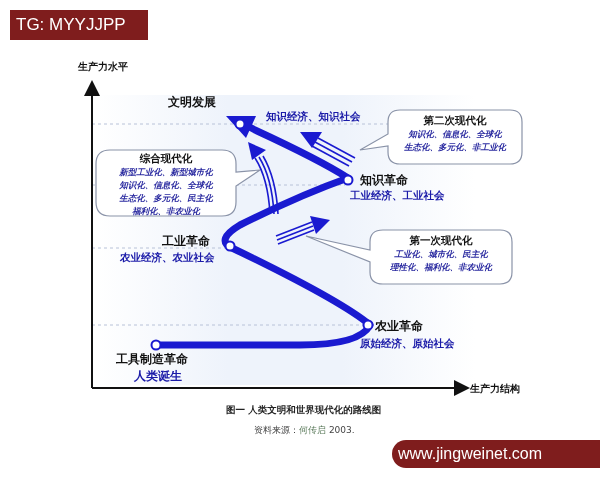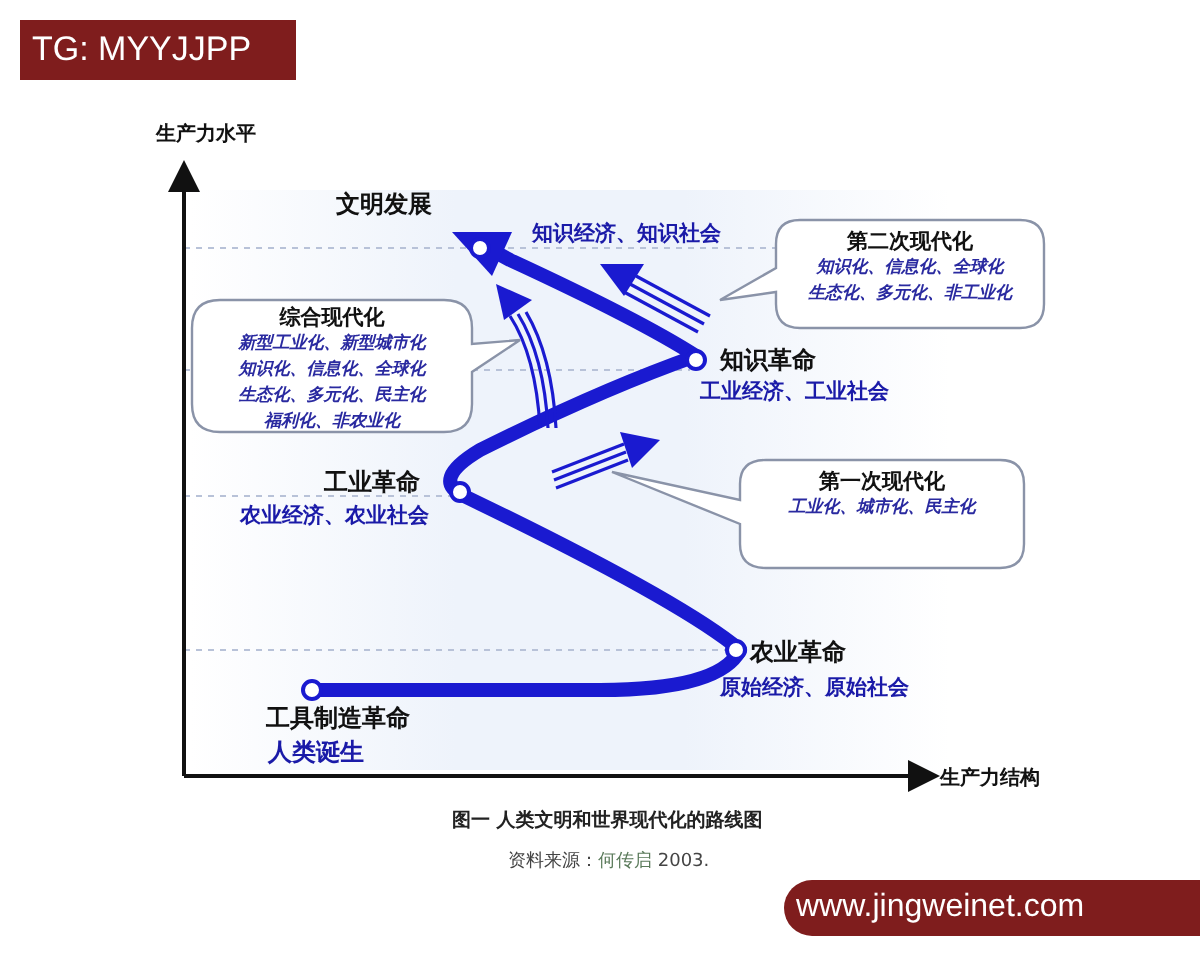--- a/index.html
+++ b/index.html
@@ -96,38 +96,39 @@
 
 <div class="abs node-title" style="left:360px; top:172px;">知识革命</div>
 <div class="abs node-sub" style="left:350px; top:189px;">工业经济、工业社会</div>
 
 <div class="abs node-title" style="left:162px; top:233px;">工业革命</div>
 <div class="abs node-sub" style="left:120px; top:251px;">农业经济、农业社会</div>
 
 <div class="abs node-title" style="left:375px; top:318px;">农业革命</div>
 <div class="abs node-sub" style="left:360px; top:337px;">原始经济、原始社会</div>
 
-<div class="abs node-title" style="left:133px; top:351px;">工具制造革命</div>
+<div class="abs node-title" style="left:116px; top:351px;">工具制造革命</div>
 <div class="abs node-sub" style="left:134px; top:368px; font-size:12px;">人类诞生</div>
 
 <div class="abs" style="left:96px; top:152px; width:140px;">
   <div class="bubble-title">综合现代化</div>
   <div class="bubble-line">新型工业化、新型城市化</div>
   <div class="bubble-line">知识化、信息化、全球化</div>
   <div class="bubble-line">生态化、多元化、民主化</div>
   <div class="bubble-line">福利化、非农业化</div>
 </div>
 
 <div class="abs" style="left:388px; top:114px; width:134px;">
   <div class="bubble-title">第二次现代化</div>
   <div class="bubble-line">知识化、信息化、全球化</div>
   <div class="bubble-line">生态化、多元化、非工业化</div>
 </div>
 
 <div class="abs" style="left:370px; top:234px; width:142px;">
   <div class="bubble-title">第一次现代化</div>
   <div class="bubble-line">工业化、城市化、民主化</div>
+  <div class="bubble-line">理性化、福利化、非农业化</div>
 </div>
 
 <div class="abs caption" style="left:226px; top:404px;">图一  人类文明和世界现代化的路线图</div>
 <div class="abs source" style="left:254px; top:424px;">
   <span>资料来源：</span><span class="author">何传启</span>&nbsp;<span>2003.</span>
 </div>
 
 </body></html>

